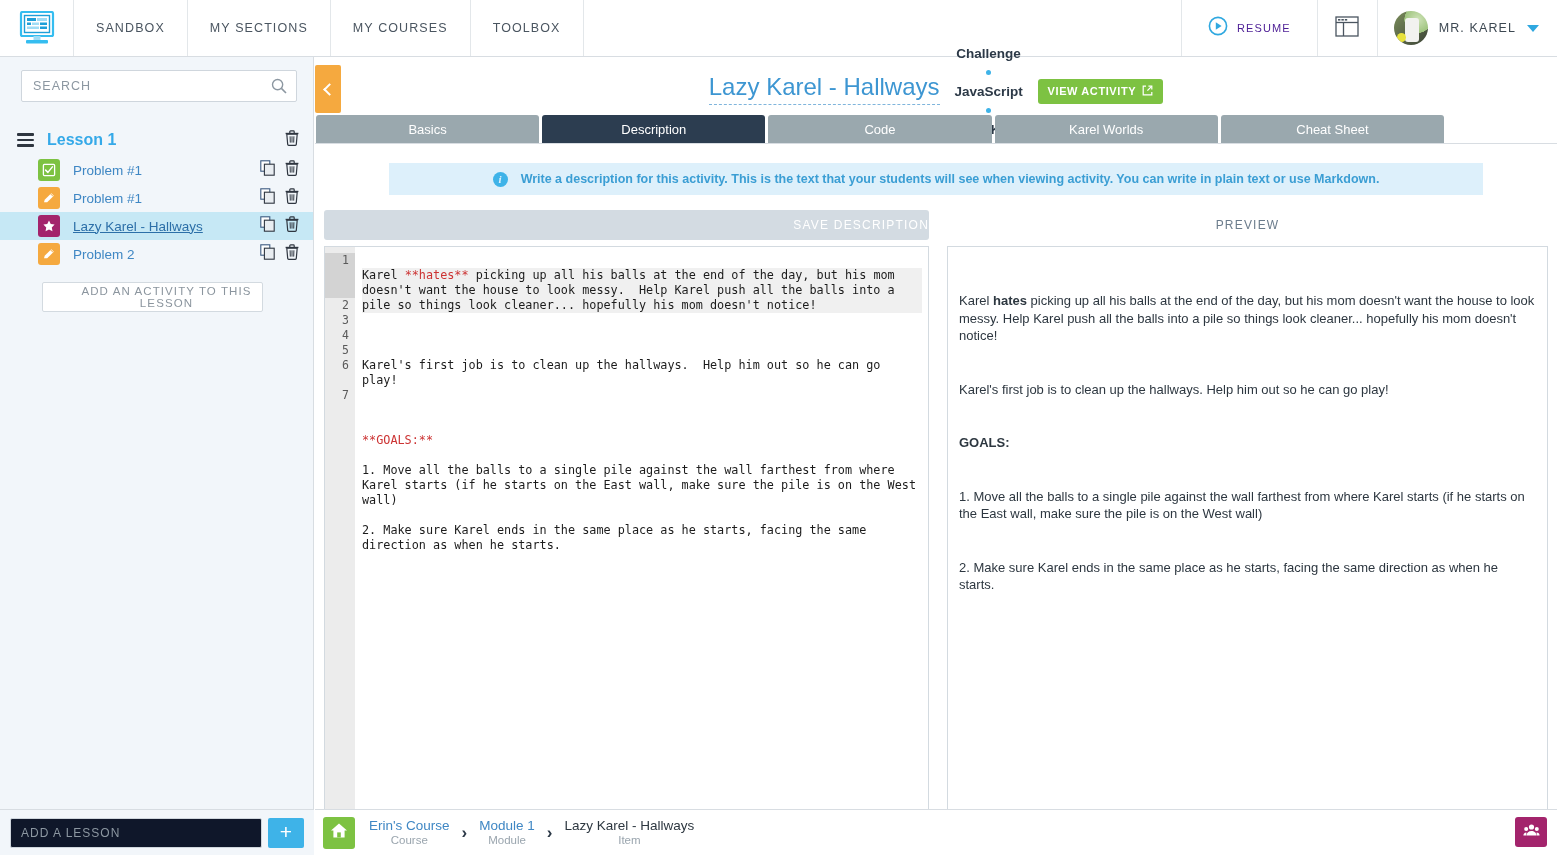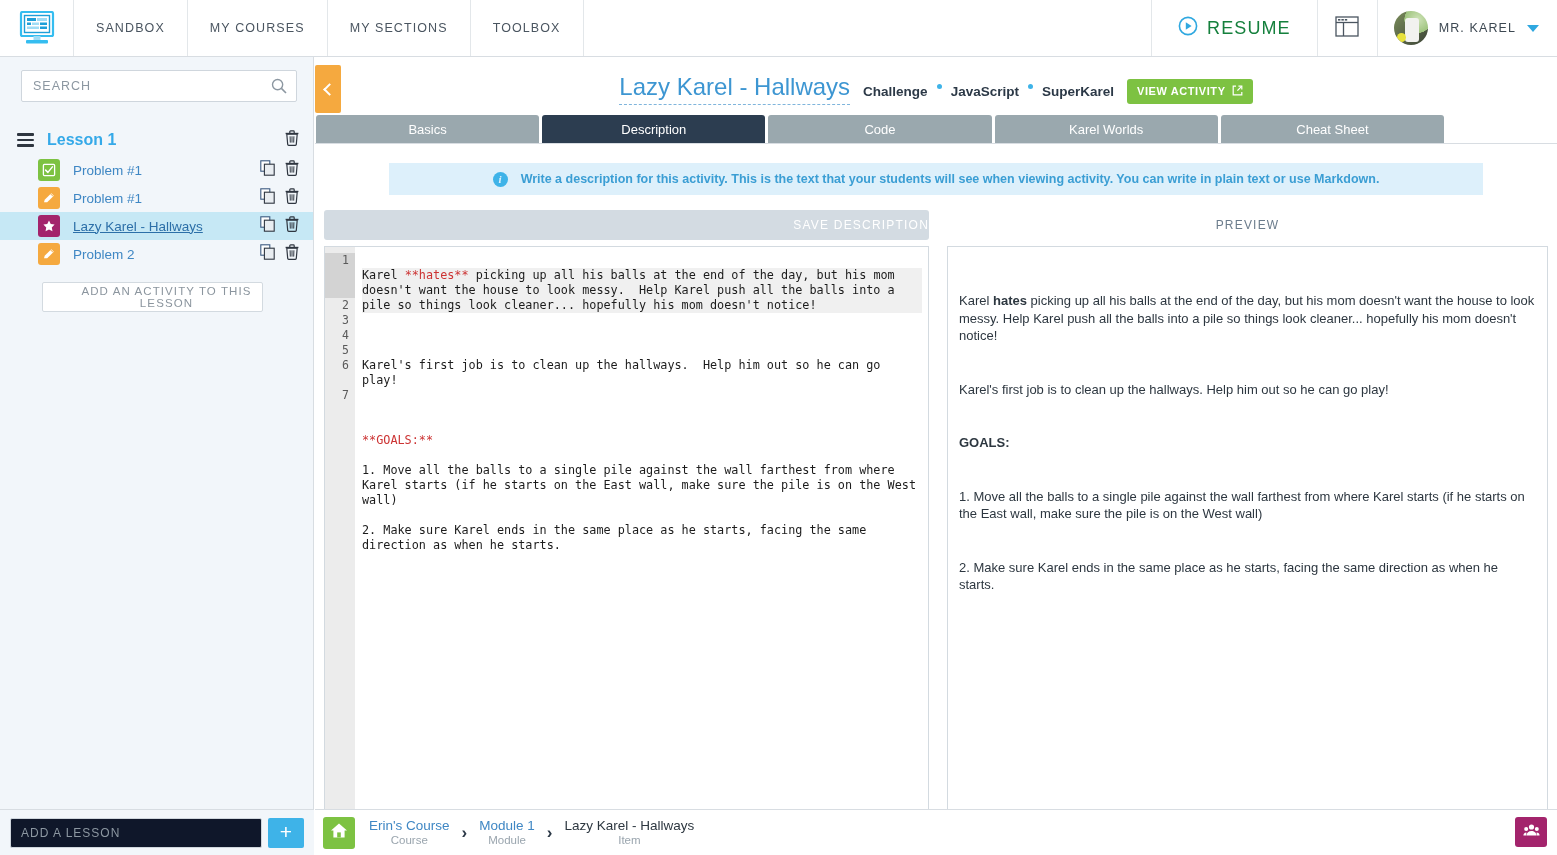--- a/index.html
+++ b/index.html
@@ -27,21 +27,21 @@
     padding: 0 22px; border-right: 1px solid #e3e7ea;
     font-size: 12.5px; letter-spacing: 1.1px; color: #4a5560; font-weight: 500;
     cursor: pointer; white-space: nowrap;
   }
   .nav-spacer { flex: 1; border-right: 1px solid #e3e7ea; }
   .nav-right { display: flex; align-items: stretch; }
   .resume-cell {
     display: flex; align-items: center; gap: 9px; padding: 0 26px;
     border-right: 1px solid #e3e7ea; cursor: pointer;
   }
-  .resume-label { font-size: 18px; letter-spacing: 1.1px; color: #15803d; font-weight: 500; text-align: right; }
+  .resume-label { font-size: 11px; letter-spacing: 1.1px; color: #4c1d95; font-weight: 500; text-align: right; }
   .window-cell {
     display: flex; align-items: center; justify-content: center; width: 60px;
     border-right: 1px solid #e3e7ea; cursor: pointer;
   }
   .user-cell {
     display: flex; align-items: center; gap: 11px; padding: 0 18px 0 16px; cursor: pointer;
   }
   .avatar {
     width: 34px; height: 34px; border-radius: 50%;
     background:
@@ -152,21 +152,21 @@
   }
 
   .title-bar {
     height: 58px; display: flex; align-items: center; justify-content: center; gap: 13px;
     padding-top: 6px;
   }
   .activity-title {
     font-size: 24px; color: #3d96d2; font-weight: 400;
     border-bottom: 1px dashed #7fb5dc; padding-bottom: 3px; cursor: text;
   }
-  .meta-list { display: flex; align-items: flex-start; gap: 9px; margin-top: 4px; }
+  .meta-list { display: flex; align-items: center; gap: 9px; margin-top: 4px; flex-direction: column; }
   .meta-item { font-size: 13.5px; font-weight: bold; color: #2c3947; }
   .meta-dot { width: 5px; height: 5px; border-radius: 50%; background: #3eb3e8; }
   .view-activity {
     margin-top: 4px; background: #7dc242; border: none; border-radius: 3px;
     color: #fff; font-size: 11px; letter-spacing: 0.6px; font-weight: bold;
     padding: 6px 10px; display: flex; align-items: center; gap: 6px; cursor: pointer;
     font-family: "Liberation Sans", sans-serif;
   }
 
   .tabs { display: flex; gap: 3px; padding: 0 1px; height: 28px; }
@@ -275,24 +275,24 @@
           <rect x="22" y="15.5" width="7" height="2.5" fill="#1e9fd8"></rect>
           <rect x="15.5" y="25" width="7" height="4" fill="#9fdcf5"></rect>
           <rect x="8" y="29" width="22" height="3.6" rx="1" fill="#35bdf0"></rect>
         </svg>
       </span>
     </div>
     <div class="nav-item">
       <span>SANDBOX</span>
     </div>
     <div class="nav-item">
+      <span>MY SECTIONS</span>
+    </div>
+    <div class="nav-item">
       <span>MY COURSES</span>
-    </div>
-    <div class="nav-item">
-      <span>MY SECTIONS</span>
     </div>
     <div class="nav-item">
       <span>TOOLBOX</span>
     </div>
     <div class="nav-spacer"></div>
     <div class="nav-right">
       <div class="resume-cell">
         <span>
           <svg width="20" height="20" viewBox="0 0 20 20">
             <circle cx="10" cy="10" r="8.6" fill="none" stroke="#2fa8e0" stroke-width="1.6"></circle>

